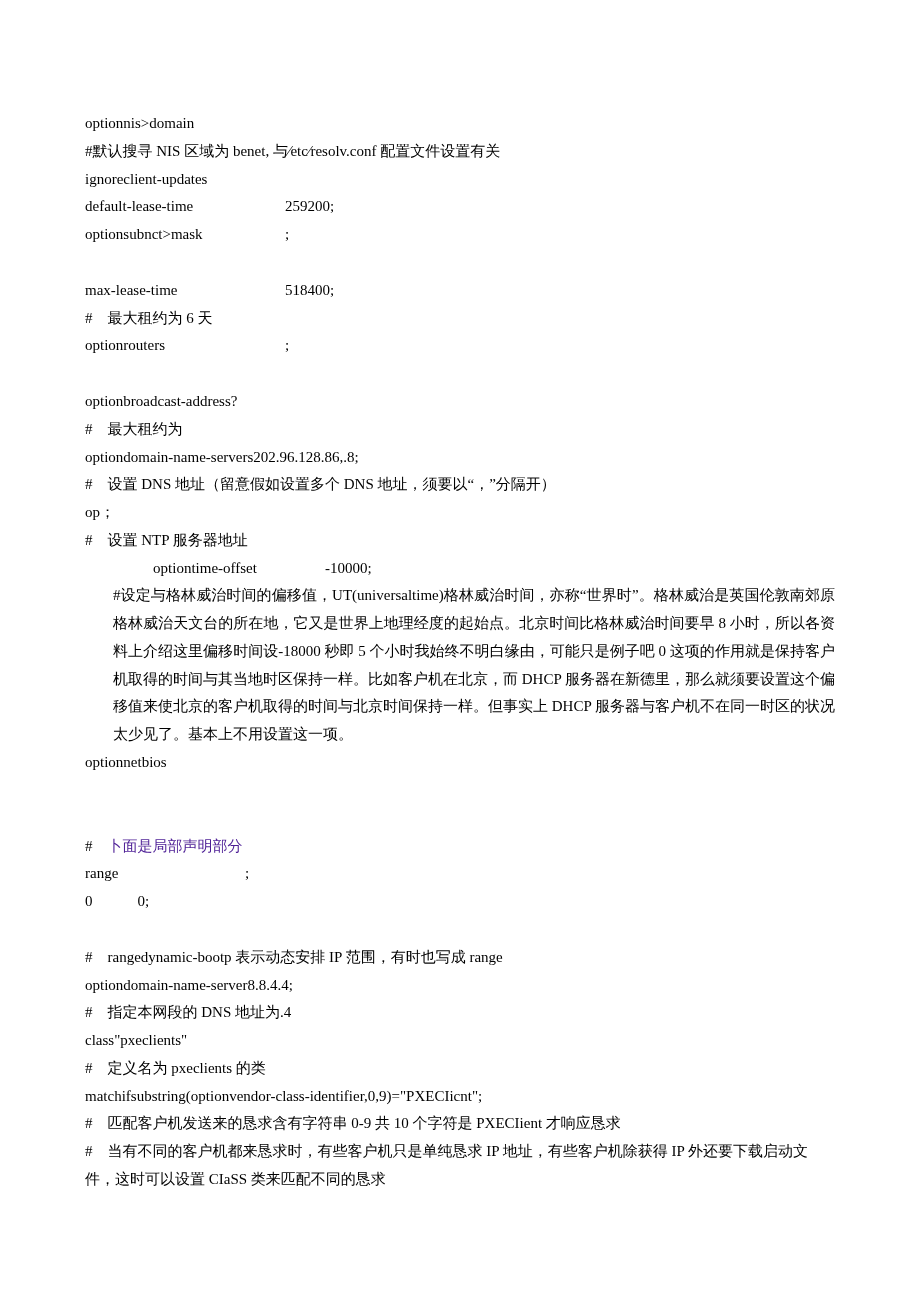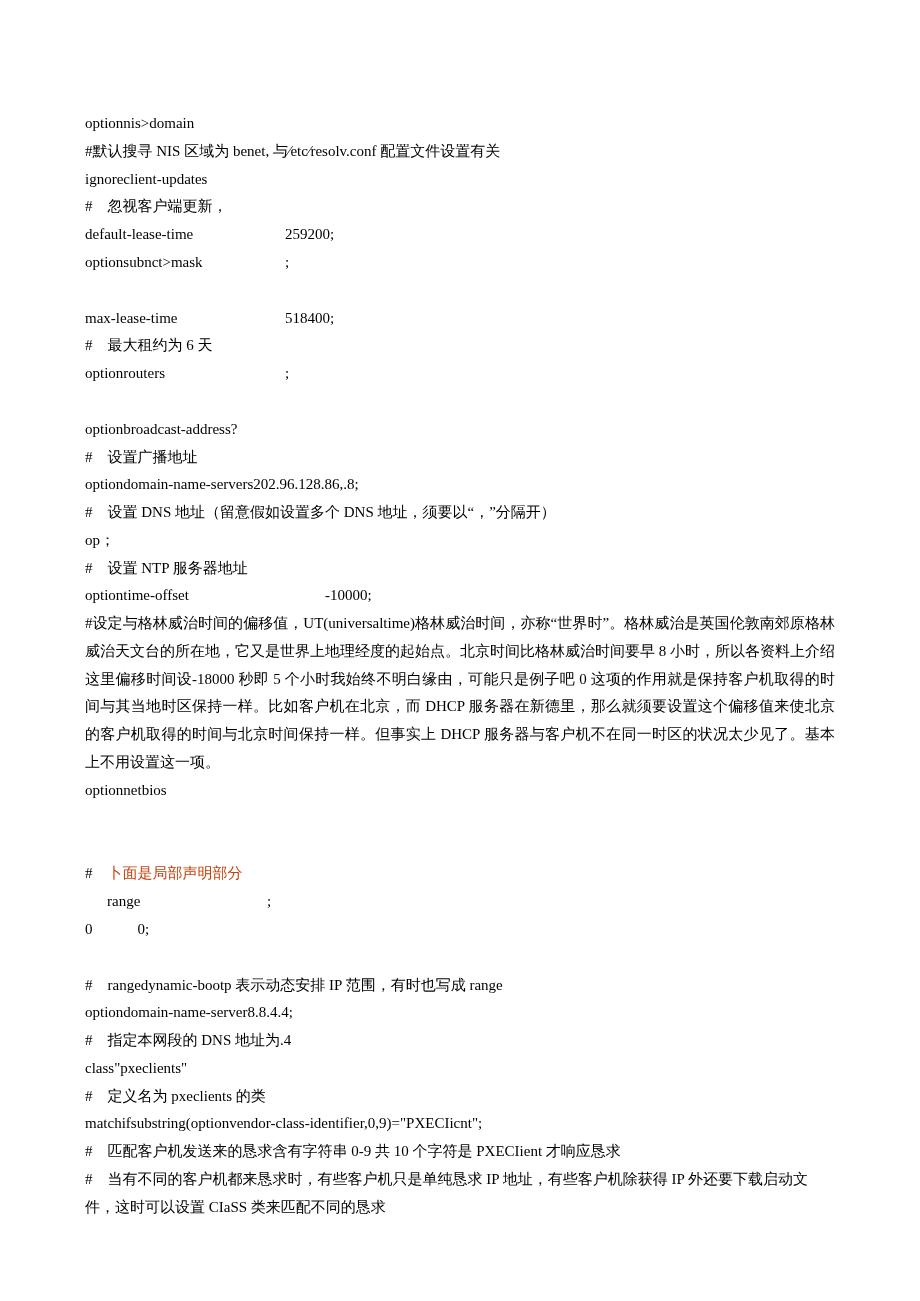--- a/index.html
+++ b/index.html
@@ -32,33 +32,32 @@
   .pair .right {
     flex: 0 0 auto;
   }
   .gap {
     height: 28px;
   }
   .gap-big {
     height: 56px;
   }
   .red {
-    color: #c2410c;
+    color: #4c1d95;
   }
 </style>
 </head>
 <body>
 
 <div class="page">
 
   <div class="row bold">optionnis&gt;domain</div>
   <div class="row">#默认搜寻 NIS 区域为 benet, 与⁄etc⁄resolv.conf 配置文件设置有关</div>
 
   <div class="row bold">ignoreclient-updates</div>
-  <div class="row">#　忽视客户端更新，</div>
 
   <div class="pair">
     <span class="left bold">default-lease-time</span>
     <span class="right bold">259200;</span>
   </div>
 
   <div class="pair">
     <span class="left bold">optionsubnct&gt;mask</span>
     <span class="right bold">;</span>
   </div>
@@ -72,45 +71,45 @@
   <div class="row">#　最大租约为 6 天</div>
 
   <div class="pair">
     <span class="left bold">optionrouters</span>
     <span class="right bold">;</span>
   </div>
 
   <div class="gap"></div>
 
   <div class="row bold">optionbroadcast-address?</div>
-  <div class="row">#　设置广播地址</div>
+  <div class="row">#　最大租约为</div>
 
   <div class="row bold">optiondomain-name-servers202.96.128.86,.8;</div>
   <div class="row">#　设置 DNS 地址（留意假如设置多个 DNS 地址，须要以“，”分隔开）</div>
 
   <div class="row bold">op；</div>
   <div class="row">#　设置 NTP 服务器地址</div>
 
   <div class="pair">
-    <span class="left bold" style="width:240px;">optiontime-offset</span>
+    <span class="left bold" style="width:240px;text-align:center;">optiontime-offset</span>
     <span class="right bold">-10000;</span>
   </div>
 
-  <div class="row" style="text-align:justify;">#设定与格林威治时间的偏移值，UT(universaltime)格林威治时间，亦称“世界时”。格林威治是英国伦敦南郊原格林威治天文台的所在地，它又是世界上地理经度的起始点。北京时间比格林威治时间要早 8 小时，所以各资料上介绍这里偏移时间设-18000 秒即 5 个小时我始终不明白缘由，可能只是例子吧 0 这项的作用就是保持客户机取得的时间与其当地时区保持一样。比如客户机在北京，而 DHCP 服务器在新德里，那么就须要设置这个偏移值来使北京的客户机取得的时间与北京时间保持一样。但事实上 DHCP 服务器与客户机不在同一时区的状况太少见了。基本上不用设置这一项。</div>
+  <div class="row" style="text-align:justify;margin-left:28px;">#设定与格林威治时间的偏移值，UT(universaltime)格林威治时间，亦称“世界时”。格林威治是英国伦敦南郊原格林威治天文台的所在地，它又是世界上地理经度的起始点。北京时间比格林威治时间要早 8 小时，所以各资料上介绍这里偏移时间设-18000 秒即 5 个小时我始终不明白缘由，可能只是例子吧 0 这项的作用就是保持客户机取得的时间与其当地时区保持一样。比如客户机在北京，而 DHCP 服务器在新德里，那么就须要设置这个偏移值来使北京的客户机取得的时间与北京时间保持一样。但事实上 DHCP 服务器与客户机不在同一时区的状况太少见了。基本上不用设置这一项。</div>
 
   <div class="row bold">optionnetbios</div>
 
   <div class="gap-big"></div>
 
   <div class="row">
     <span>#　</span><span class="red">卜面是局部声明部分</span>
   </div>
 
   <div class="pair bold">
-    <span class="left" style="width:160px;margin-left:22px;">range</span>
+    <span class="left" style="width:160px;">range</span>
     <span class="right">;</span>
   </div>
   <div class="row bold">0　　　0;</div>
 
   <div class="gap"></div>
 
   <div class="row">#　rangedynamic-bootp 表示动态安排 IP 范围，有时也写成 range</div>
   <div class="row bold">optiondomain-name-server8.8.4.4;</div>
   <div class="row">#　指定本网段的 DNS 地址为.4</div>
   <div class="row bold">class"pxeclients"</div>

